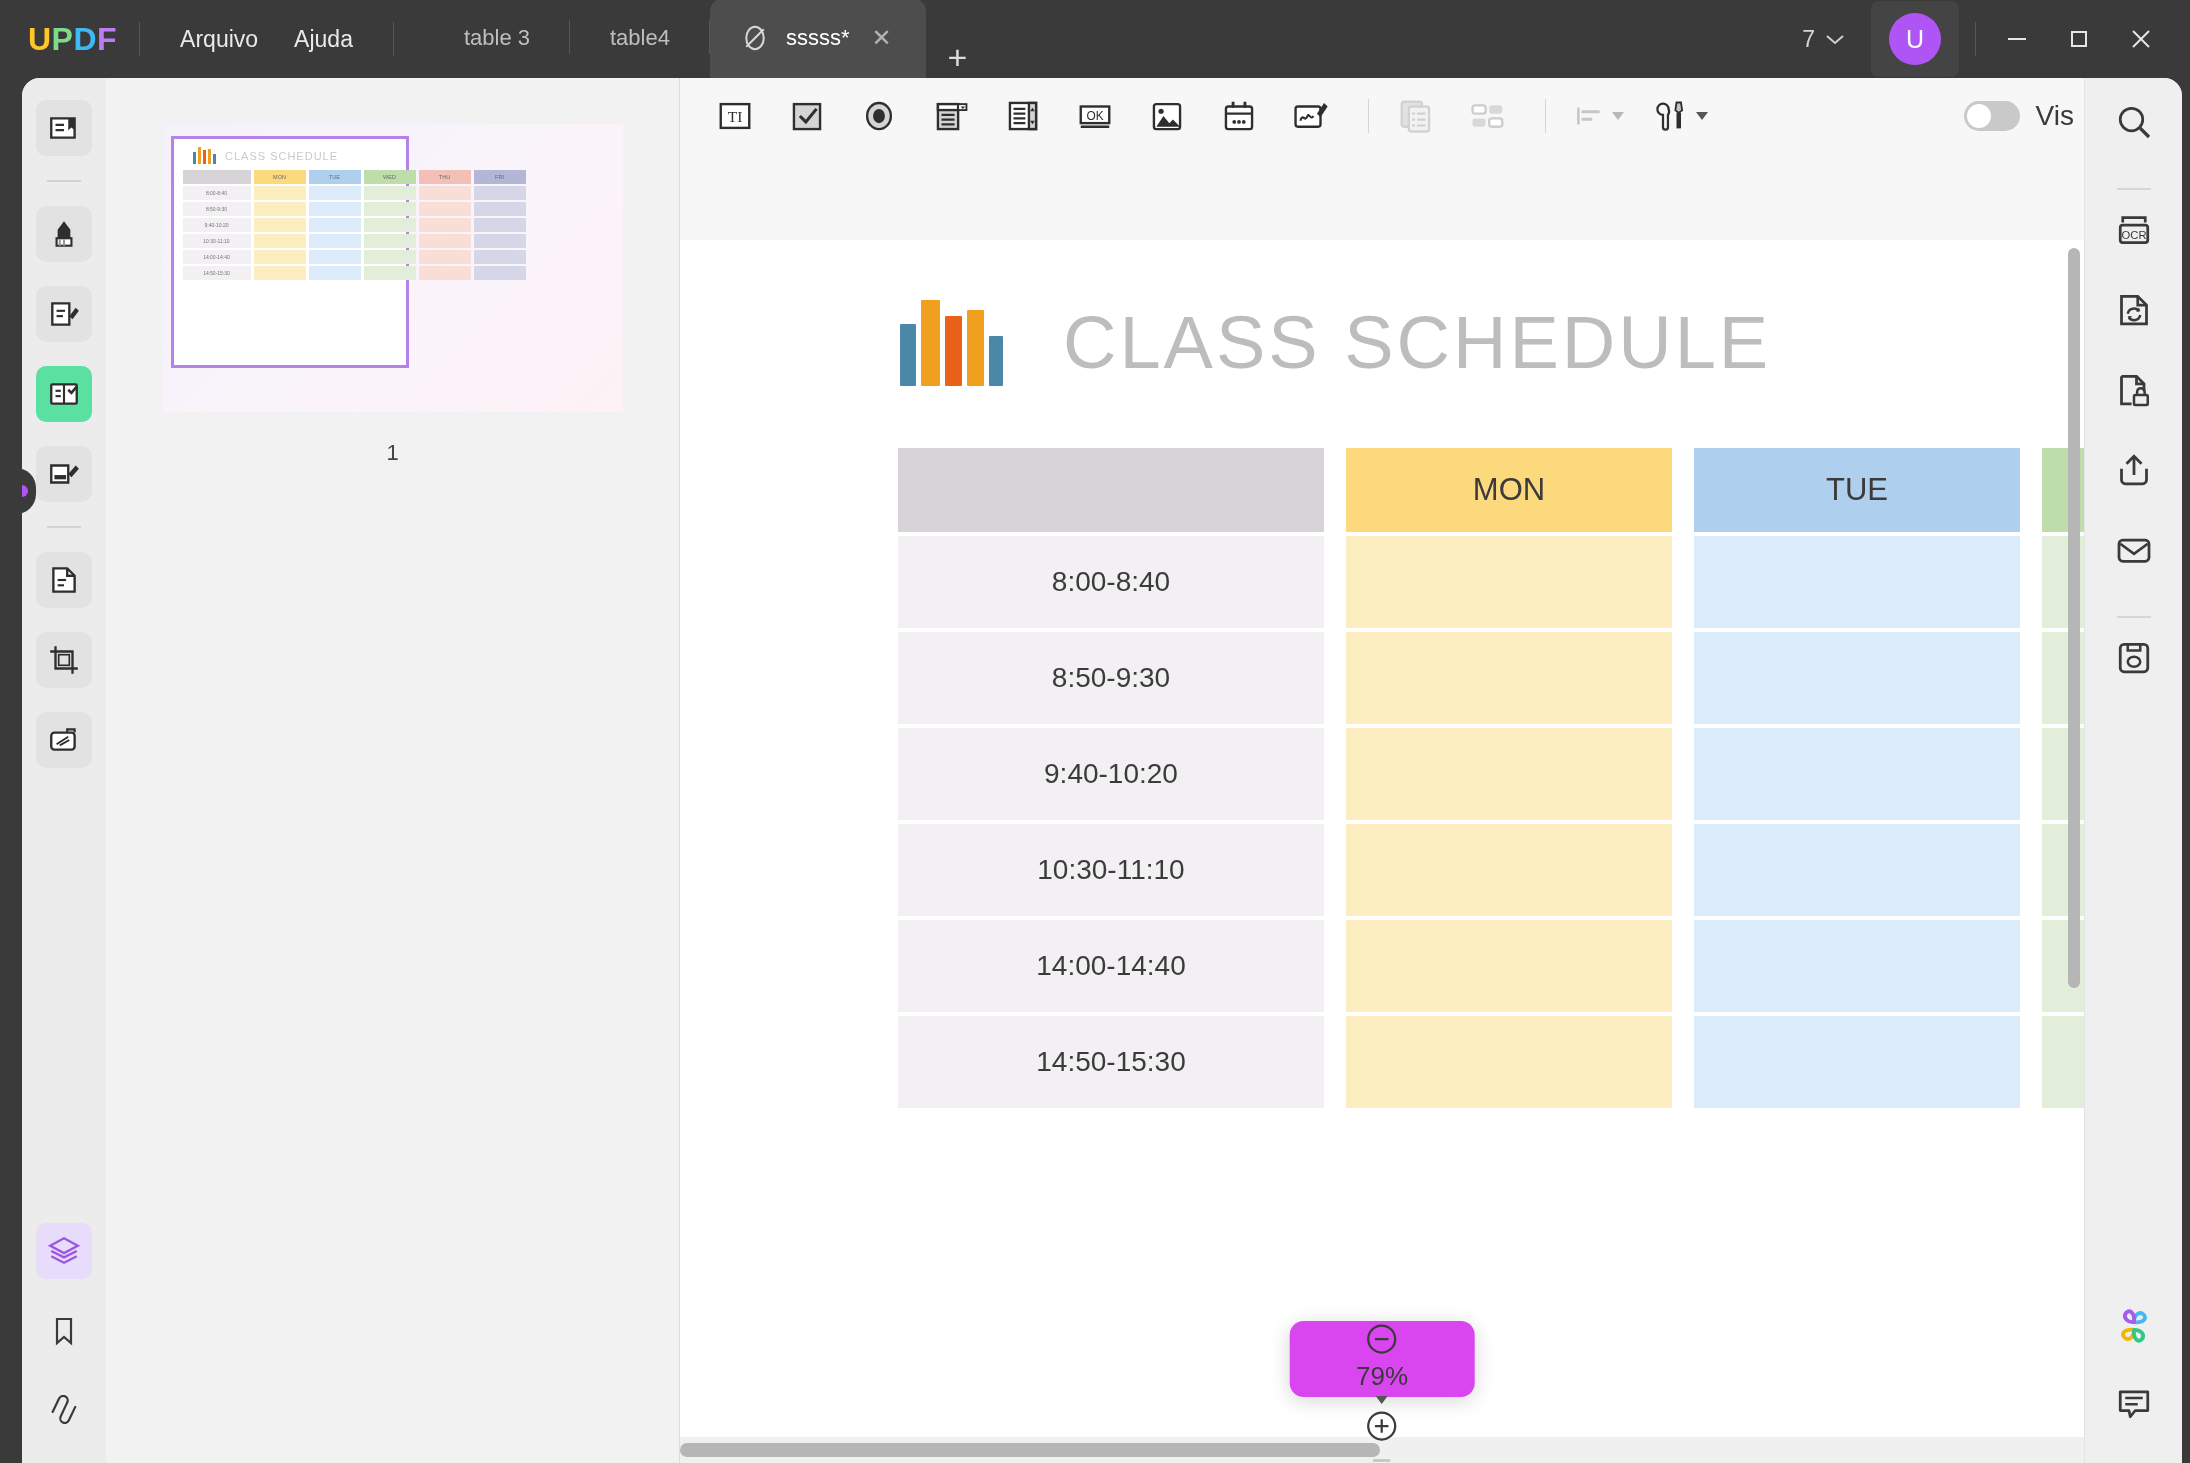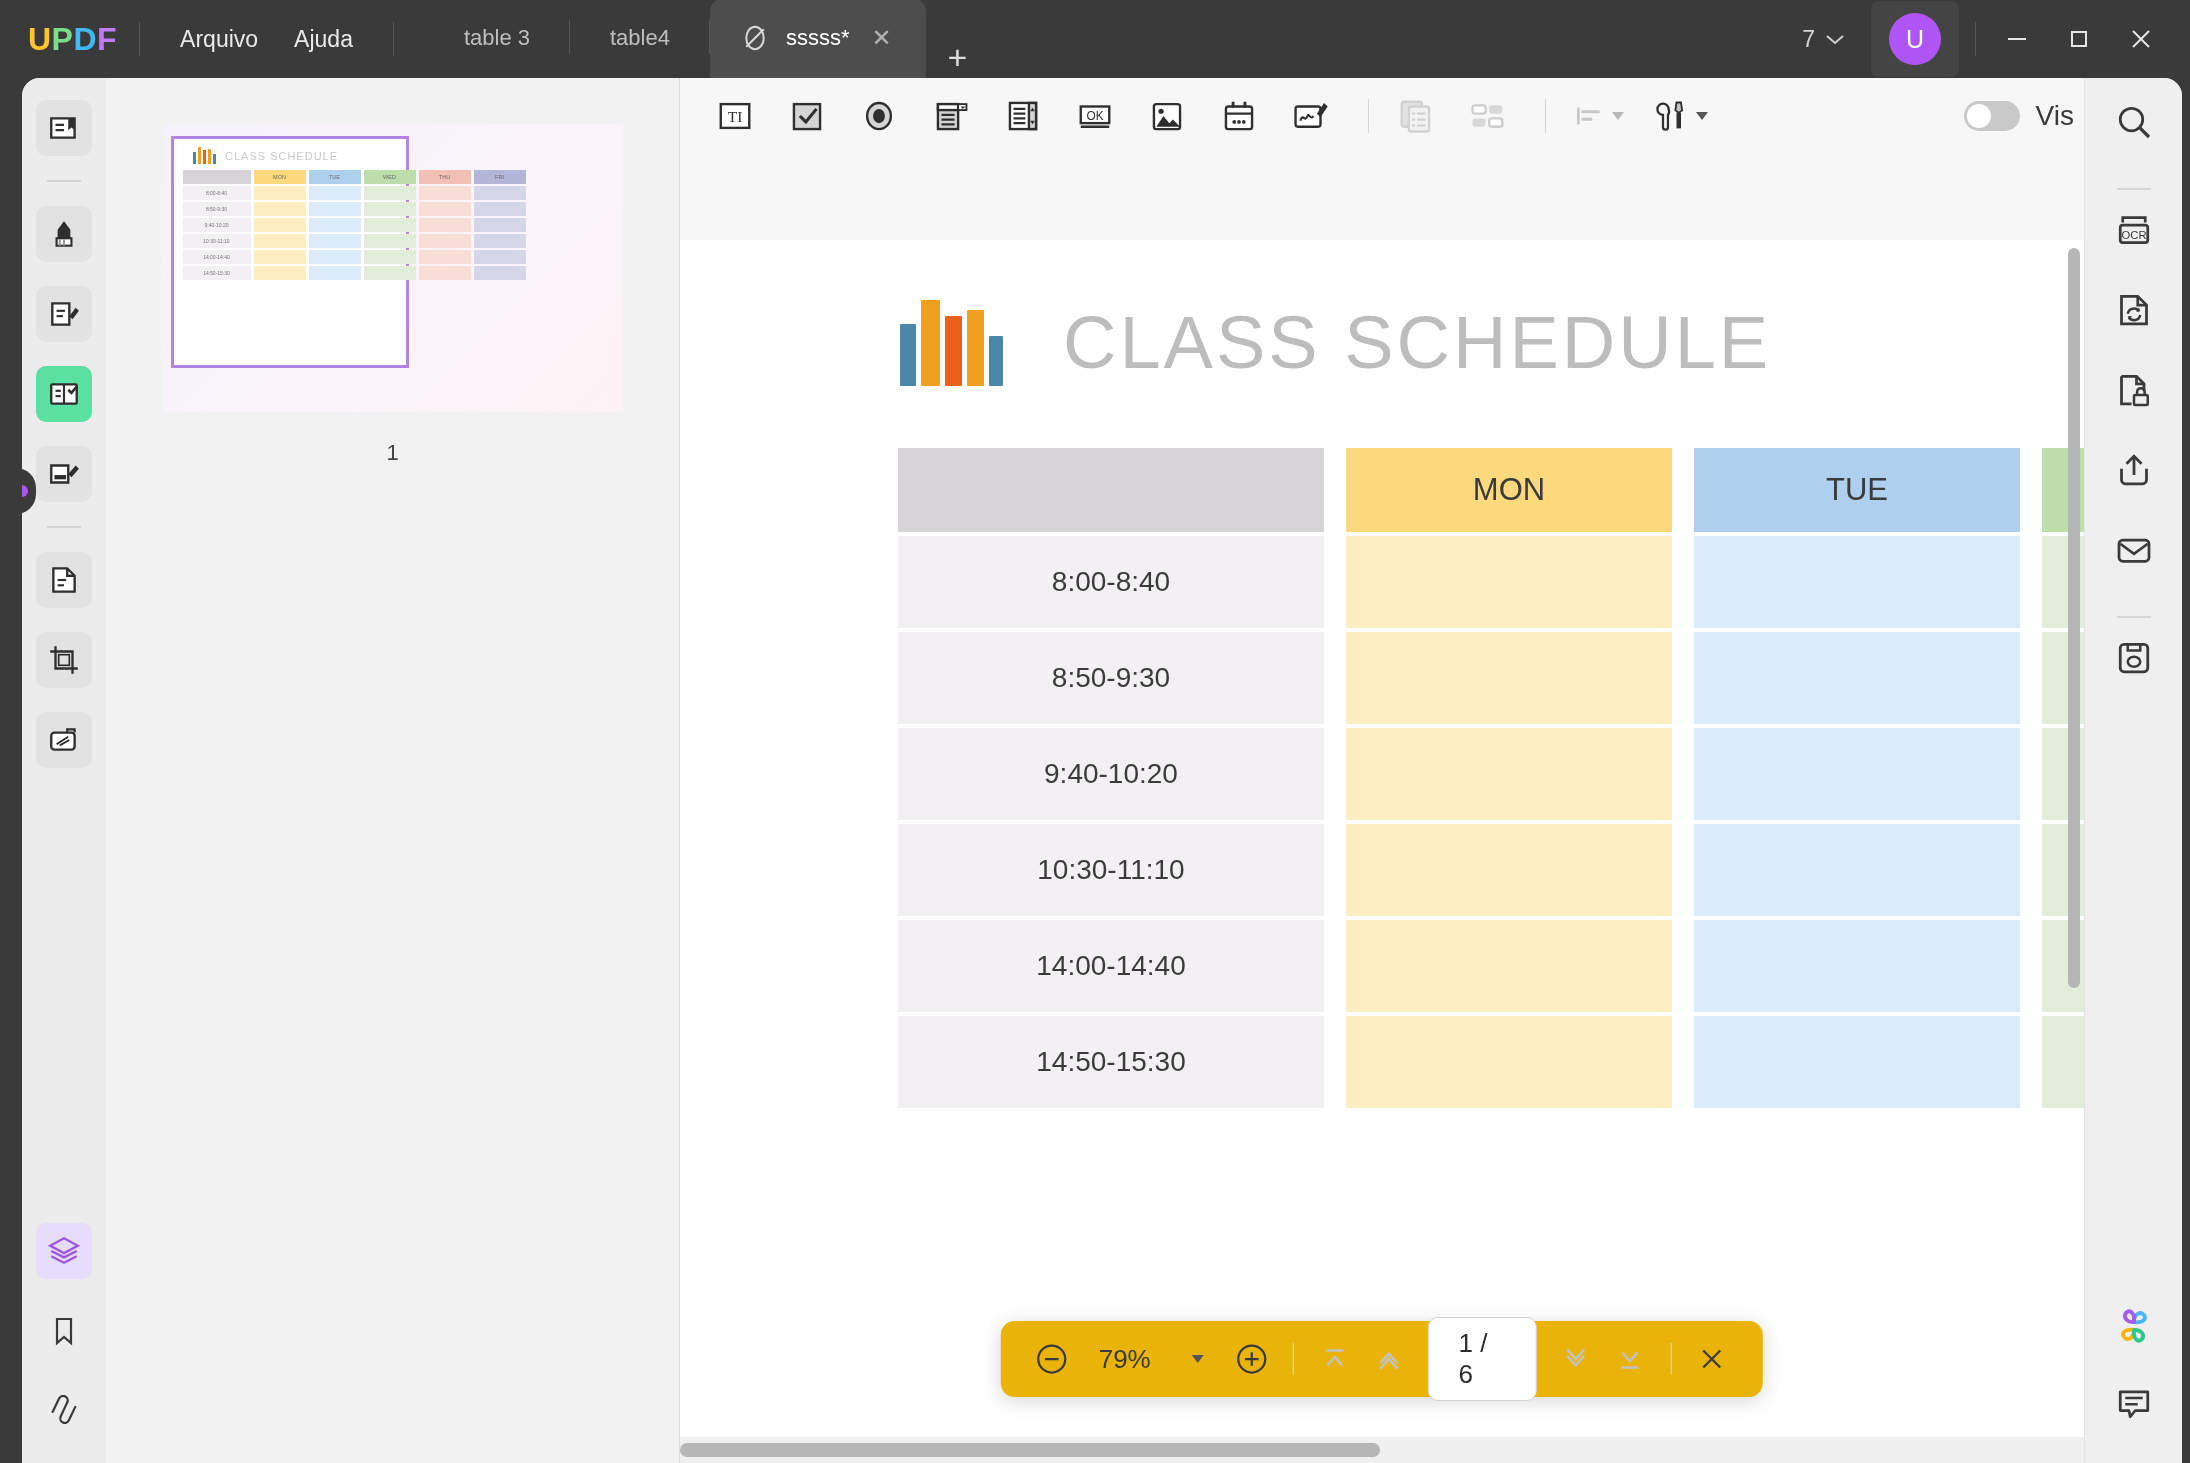--- a/index.html
+++ b/index.html
@@ -194,23 +194,23 @@
   .vscroll i { display:block; width:12px; height:740px; border-radius:6px; background:#b6b6b6; }
   .hscroll {
     position:absolute; left:0; right:0; bottom:0; height:26px; background:#f0f0f0;
     display:flex; align-items:center; padding-left:0;
   }
   .hscroll i { display:block; height:14px; width:700px; border-radius:7px; background:#b6b6b6; margin-left:0; }
 
   
   #zoombar {
     position:absolute; left:50%; transform:translateX(-50%); bottom:66px;
-    height:76px; background:#eab308; border-radius:14px;
+    height:76px; background:#d946ef; border-radius:14px;
     box-shadow:0 4px 20px rgba(0,0,0,.16);
-    display:flex; align-items:center; padding:0 26px; gap:4px; z-index:20;
+    display:flex; align-items:center; padding:0 26px; gap:4px; z-index:20;flex-direction:column;
   }
   .zbtn {
     width:54px;height:54px;border-radius:8px;display:flex;align-items:center;justify-content:center;
     cursor:pointer; color:#3a3a3a;
   }
   .zbtn.dim { color:#c2c2c2; }
   .zoomval { font-size:26px;color:#3a3a3a;padding:0 14px; min-width:88px; text-align:center; }
   .zsep{ width:1px;height:32px;background:#d9d9d9;margin:0 12px; }
   .pagebox {
     border:1px solid #d2d2d2;border-radius:10px;background:#fff;

